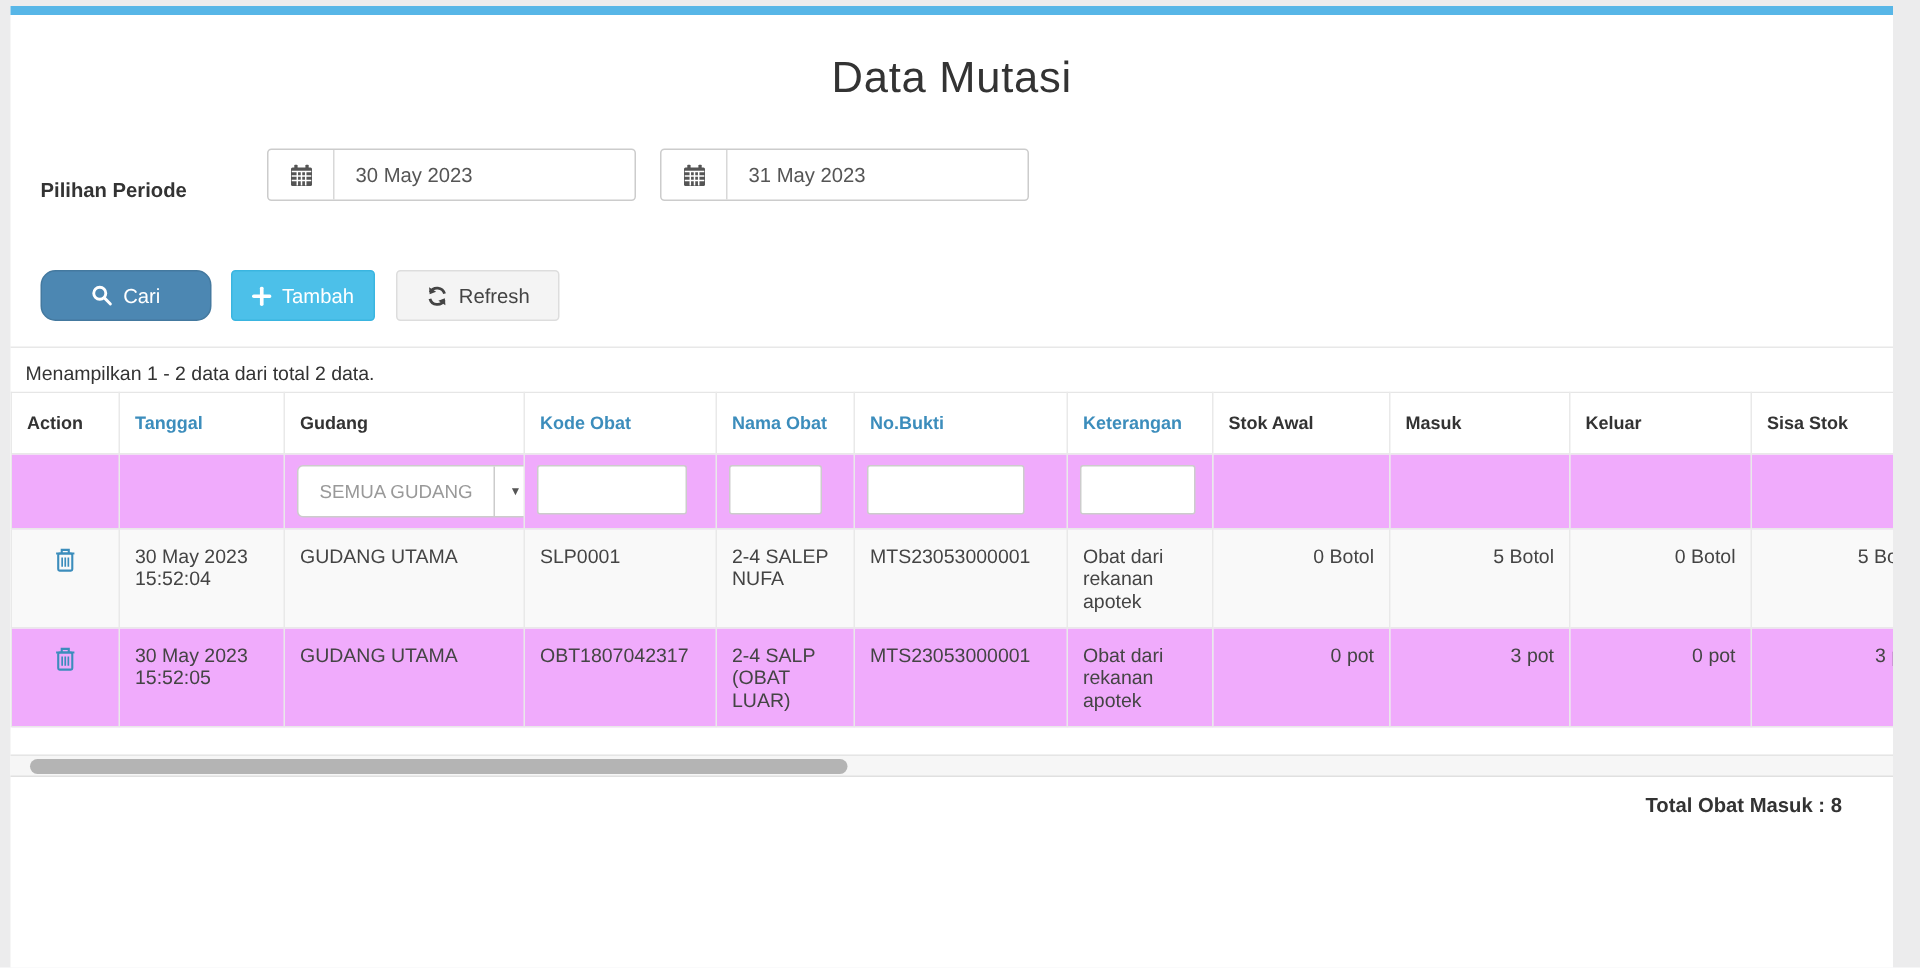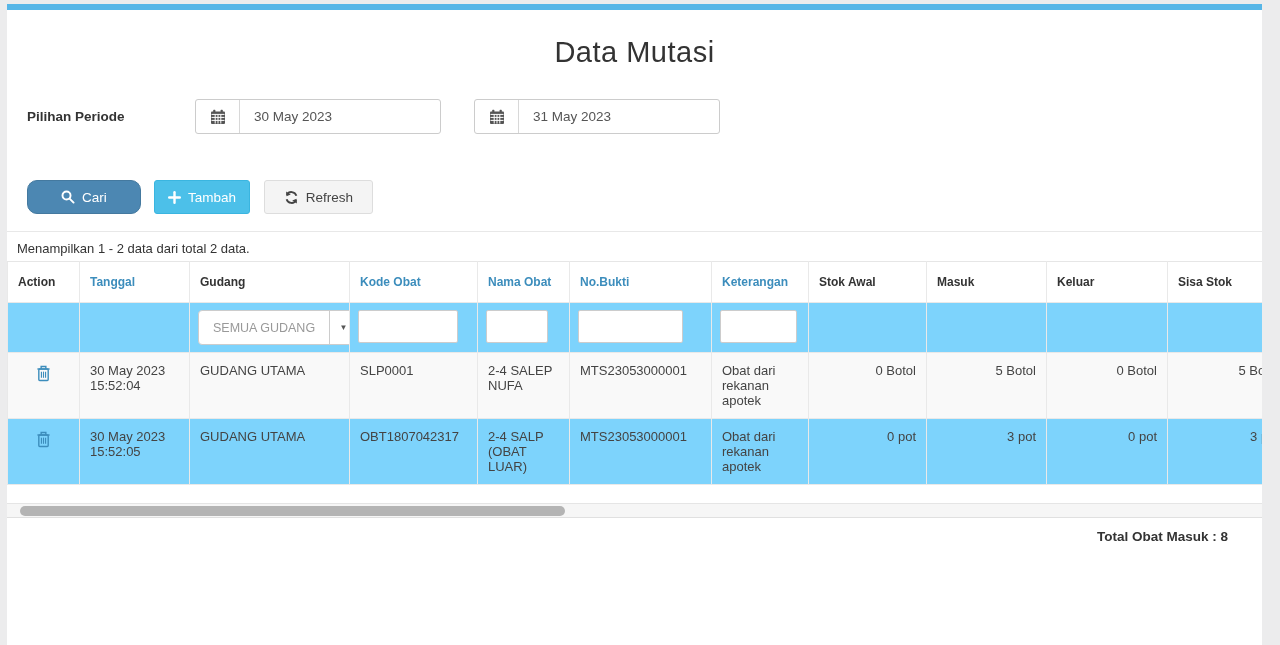--- a/index.html
+++ b/index.html
@@ -16,21 +16,21 @@
   }
   .page-title {
     text-align:center;
     font-size:29px;
     font-weight:400;
     color:#333;
     margin-top:26px;
     letter-spacing:0.5px;
   }
   
-  .filter-row { display:flex; align-items:center; margin:30px 0 0 20px;gap:17px; }
+  .filter-row { display:flex; align-items:flex-end; margin:30px 0 0 20px; }
   .filter-label { font-size:13.5px; font-weight:700; color:#333; width:135px; }
   .select-box {
     display:flex; align-items:stretch; height:35px;
     border:1px solid #ccc; border-radius:4px; background:#fff;
     cursor:pointer;
   }
   .select-text {
     display:flex; align-items:center; padding:0 14px;
     font-size:13.5px; color:#555; white-space:nowrap;
   }
@@ -67,21 +67,21 @@
   
   .table-clip { overflow:hidden; width:100%; }
   table { border-collapse:collapse; table-layout:fixed; width:1282px; font-size:13px; }
   th, td { border:1px solid #e9e9e9; }
   table tr:first-child th { border-top:1px solid #e6e6e6; }
   th {
     text-align:left; font-weight:700; font-size:12px; color:#333;
     padding:13px 10px; background:#fff; white-space:nowrap;
   }
   th.sortable { color:#3c8dbc; cursor:pointer; }
-  td { padding:10px 10px; vertical-align:top; color:#444; background:#7dd3fc; }
+  td { padding:10px 10px; vertical-align:top; color:#444; background:#f0abfc; }
   tr.filter-cells td { padding:7px 8px; }
   tr.stripe td { background:#f9f9f9; }
   td.num { text-align:right; white-space:nowrap; }
   td.action-cell { text-align:center; padding-top:12px; }
   .cell-input {
     height:33px; border:1px solid #ccc; border-radius:2px; background:#fff;
     font-family:inherit; font-size:13px; color:#555; padding:0 8px; display:block;
   }
   .wh-select { width:160px; height:35px; border-radius:4px; }
   .wh-select .select-text { color:#999; font-size:12.5px; }

